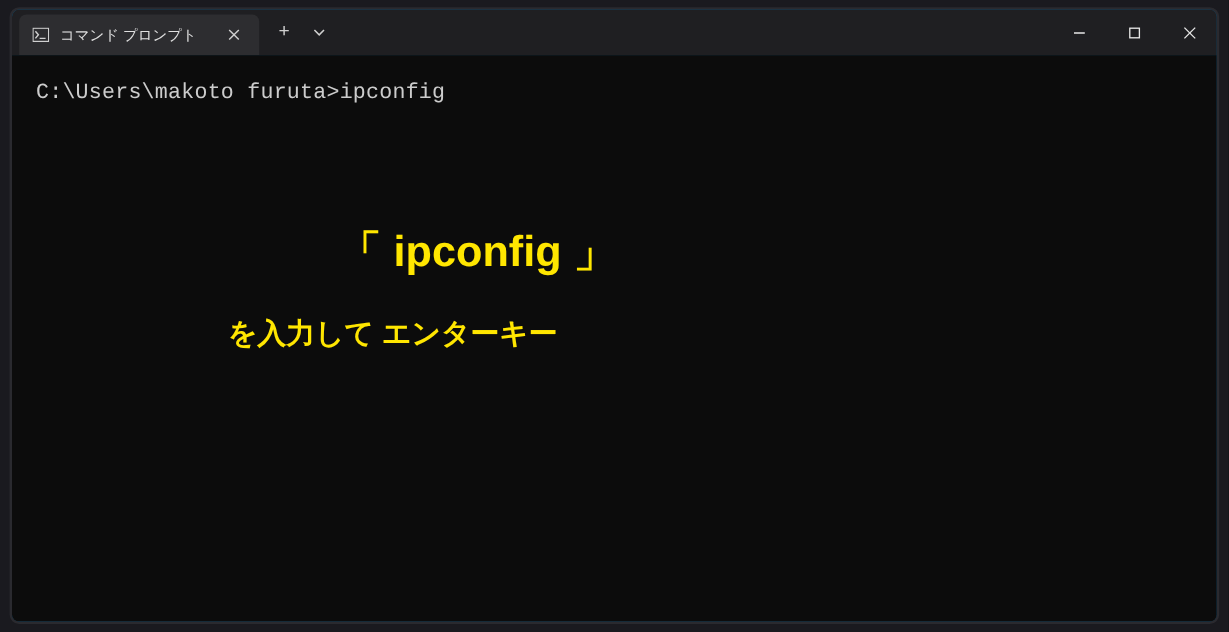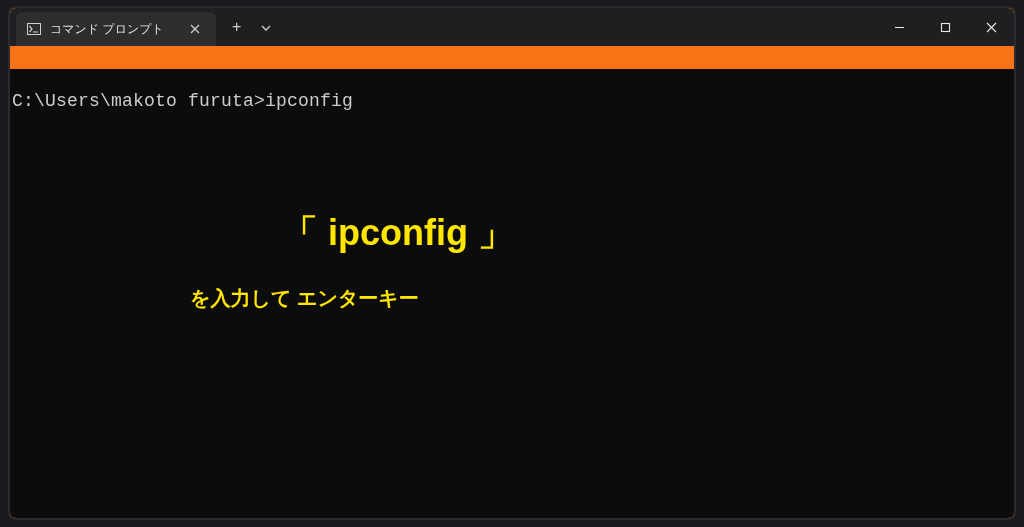--- a/index.html
+++ b/index.html
@@ -14,21 +14,21 @@
       font-family: "Segoe UI", "Meiryo", sans-serif;
       overflow: hidden;
       position: relative;
     }
     .window {
       position: absolute;
       top: 6px;
       left: 8px;
       width: 1008px;
       height: 514px;
-      background: #f97316;
+      background: #0c4a6e;
       border: 2px solid #2a2a2f;
       border-radius: 8px;
       overflow: hidden;
       display: flex;
       flex-direction: column;
     }
     .titlebar {
       height: 38px;
       background: #1f1f22;
       display: flex;
@@ -115,26 +115,25 @@
       color: #e8e8e8;
       cursor: pointer;
     }
     .win-btn svg {
       width: 11px;
       height: 11px;
     }
     .terminal-body {
       flex: 1;
       background: #0c0c0c;
-      padding: 22px 2px;
+      padding: 22px 20px;
       font-family: "Consolas", "Courier New", monospace;
       font-size: 18px;
       color: #cccccc;
       position: relative;
-      margin-top: 23px;
     }
     .prompt-line {
       color: #cccccc;
       font-weight: 500;
       letter-spacing: 0.2px;
     }
     .annotation {
       position: absolute;
       top: 130px;
       left: 180px;
@@ -142,21 +141,21 @@
       font-weight: 700;
       font-family: "Meiryo", "Segoe UI", sans-serif;
       line-height: 1.9;
       text-align: left;
     }
     .annotation-line1 {
       font-size: 36px;
       padding-left: 92px;
     }
     .annotation-line2 {
-      font-size: 20px;
+      font-size: 24px;
       margin-top: 12px;
     }
   </style>
 </head>
 <body>
 
 <div class="window">
   <div class="titlebar">
     <div class="titlebar-left">
       <div class="tab">

